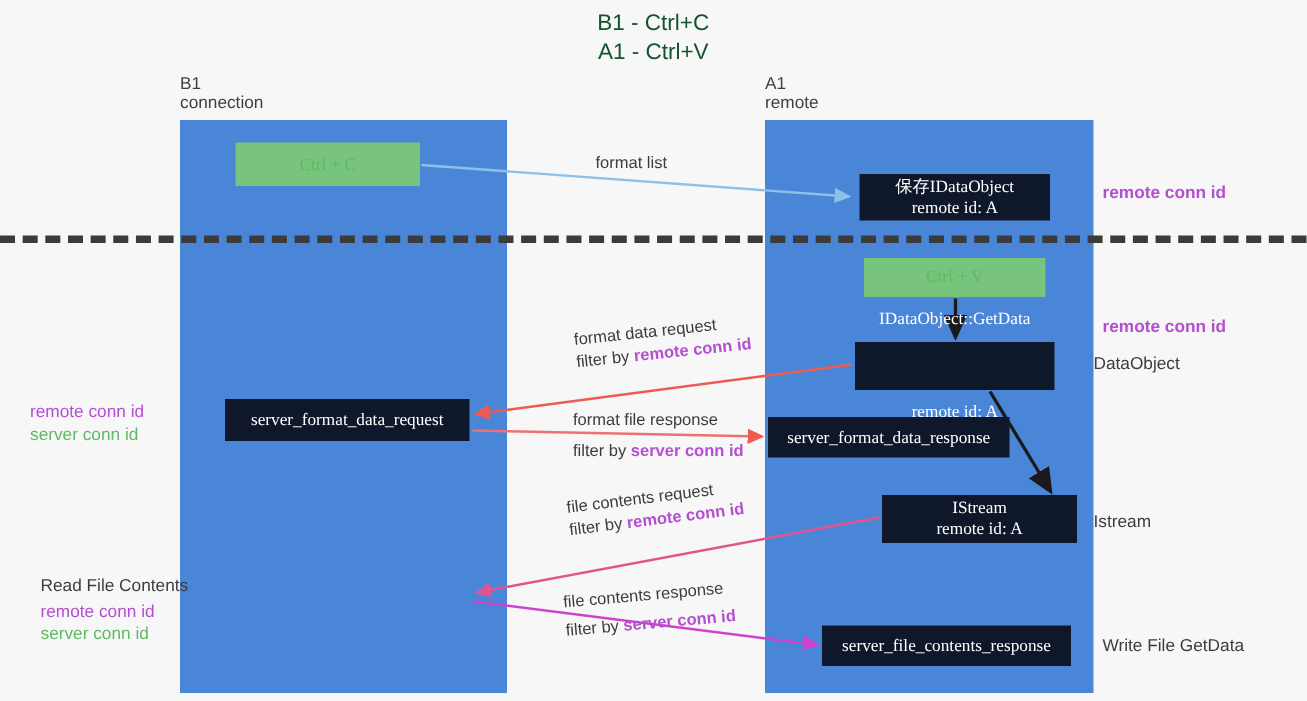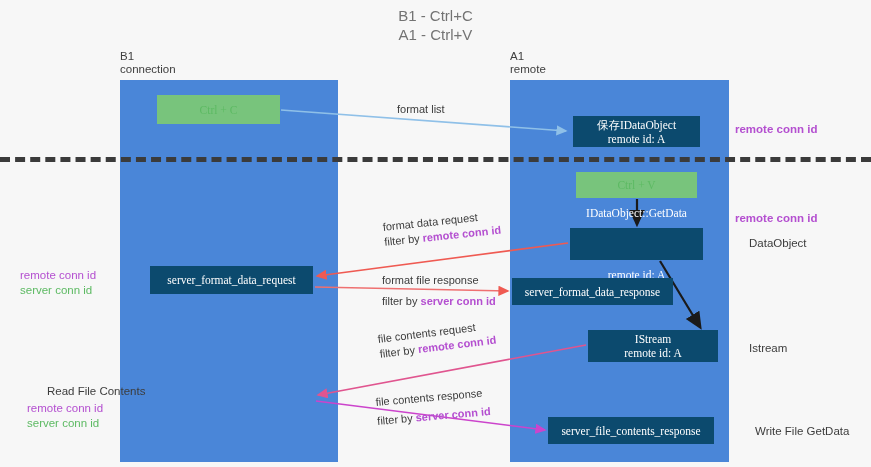--- a/index.html
+++ b/index.html
@@ -28,21 +28,21 @@
   }
 
   
   .title {
     position: absolute;
     left: 0; top: 6px;
     width: 871px;
     text-align: center;
     font-size: 15px;
     line-height: 19px;
-    color: #737373;
+    color: #14532d;
   }
 
   
   .col-head {
     position: absolute;
     text-align: left;
     font-size: 11.5px;
     line-height: 13px;
     color: #404040;
   }
@@ -78,21 +78,21 @@
     align-items: center;
     justify-content: center;
     text-align: center;
     color: #ffffff;
     font-size: 11.5px;
     line-height: 14px;
     padding: 2px 4px;
     font-family: Liberation Serif, serif;
   }
   .node.green { background: #78c47c; }
-  .node.orange { background: #0c4a6e; }
+  .node.orange { background: #0f172a; }
   .node .sub { font-size: 11.5px; }
 
   #node-ctrl-c      { left: 157px; top: 95px;  width: 123px; height: 29px; }
   #node-save-ido    { left: 573px; top: 116px; width: 127px; height: 31px; }
   #node-ctrl-v      { left: 576px; top: 172px; width: 121px; height: 26px; }
   #node-getdata     { left: 570px; top: 228px; width: 133px; height: 32px; gap: 48px; }
   #node-sfdreq      { left: 150px; top: 266px; width: 163px; height: 28px; }
   #node-sfdres      { left: 512px; top: 278px; width: 161px; height: 27px; }
   #node-istream     { left: 588px; top: 330px; width: 130px; height: 32px; }
   #node-sfcreq      { left: 150px; top: 383px; width: 164px; height: 27px; }
@@ -101,21 +101,21 @@
   
   .annot {
     position: absolute;
     font-size: 11.5px;
     line-height: 15px;
     white-space: nowrap;
   }
   .annot.bold { font-weight: bold; }
   .purple { color: #b44fd0; }
   .green  { color: #5dba63; }
-  .dark   { color: #3c3c3c; padding-left: 20px; }
+  .dark   { color: #3c3c3c; }
 
   #an-remote-1 { left: 735px; top: 122px; }
   #an-remote-2 { left: 735px; top: 211px; }
   #an-dataobject { left: 729px; top: 236px; }
   #an-istream-lbl { left: 729px; top: 341px; }
   #an-write-file { left: 735px; top: 424px; }
 
   #an-left-ids  { left: 20px;  top: 268px; }
   #an-read-file { left: 27px;  top: 384px; }
   #an-left-ids2 { left: 27px;  top: 401px; }

